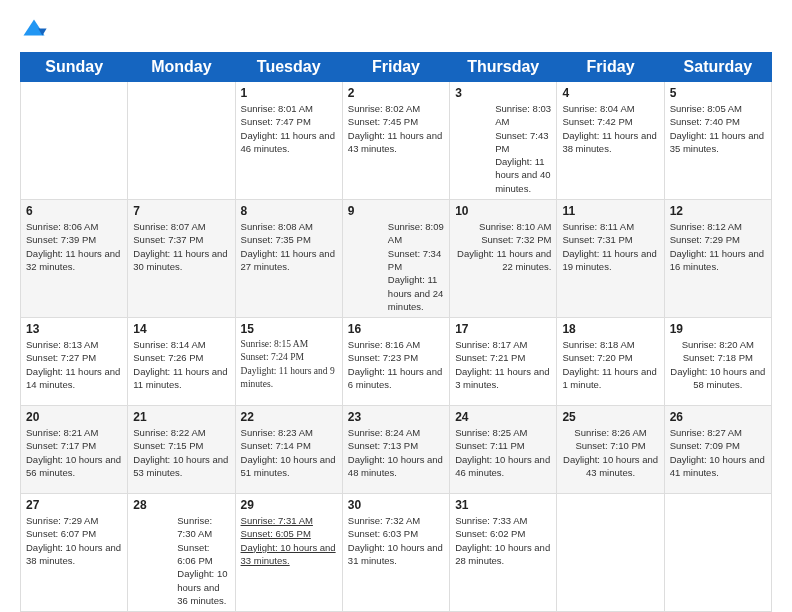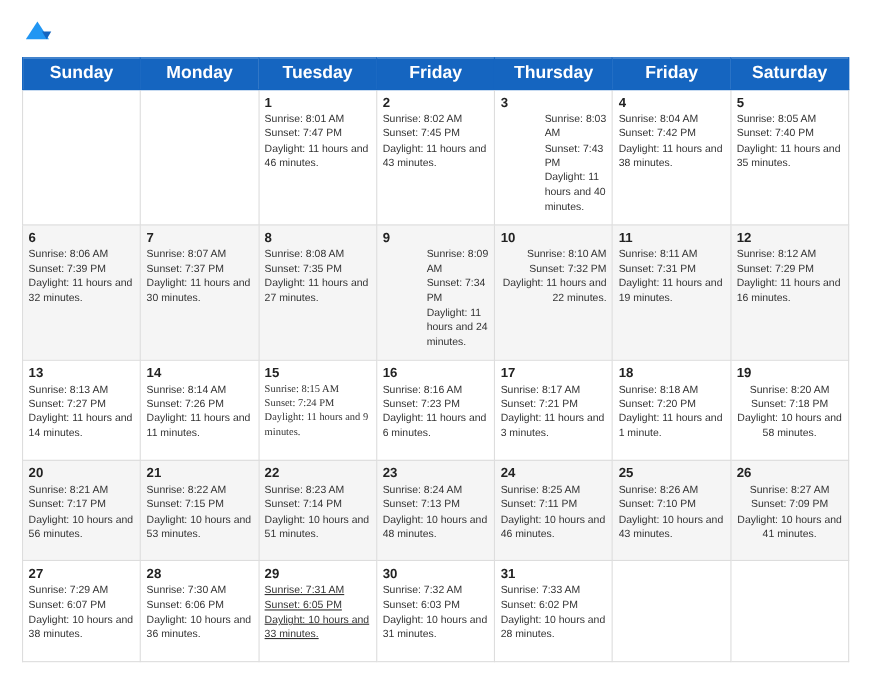--- a/index.html
+++ b/index.html
@@ -279,41 +279,41 @@
 Daylight: 10 hours and 48 minutes.</div>
           </td>
           <td>
             <span class="day-number">24</span>
             <div class="day-info" style="white-space: pre-line;">Sunrise: 8:25 AM
 Sunset: 7:11 PM
 Daylight: 10 hours and 46 minutes.</div>
           </td>
           <td>
             <span class="day-number">25</span>
-            <div class="day-info" style="white-space: pre-line;">Sunrise: 8:26 AM
+            <div class="day-info" style="white-space: pre-line; text-align: center;">Sunrise: 8:26 AM
 Sunset: 7:10 PM
 Daylight: 10 hours and 43 minutes.</div>
           </td>
           <td>
             <span class="day-number">26</span>
-            <div class="day-info" style="white-space: pre-line; text-align: center;">Sunrise: 8:27 AM
+            <div class="day-info" style="white-space: pre-line;">Sunrise: 8:27 AM
 Sunset: 7:09 PM
 Daylight: 10 hours and 41 minutes.</div>
           </td>
         </tr>
         <tr>
           <td>
             <span class="day-number">27</span>
             <div class="day-info" style="white-space: pre-line;">Sunrise: 7:29 AM
 Sunset: 6:07 PM
 Daylight: 10 hours and 38 minutes.</div>
           </td>
           <td>
             <span class="day-number">28</span>
-            <div class="day-info" style="white-space: pre-line;">Sunrise: 7:30 AM
+            <div class="day-info" style="white-space: pre-line; margin-left: 44px;">Sunrise: 7:30 AM
 Sunset: 6:06 PM
 Daylight: 10 hours and 36 minutes.</div>
           </td>
           <td>
             <span class="day-number">29</span>
             <div class="day-info" style="white-space: pre-line; text-decoration: underline;">Sunrise: 7:31 AM
 Sunset: 6:05 PM
 Daylight: 10 hours and 33 minutes.</div>
           </td>
           <td>

